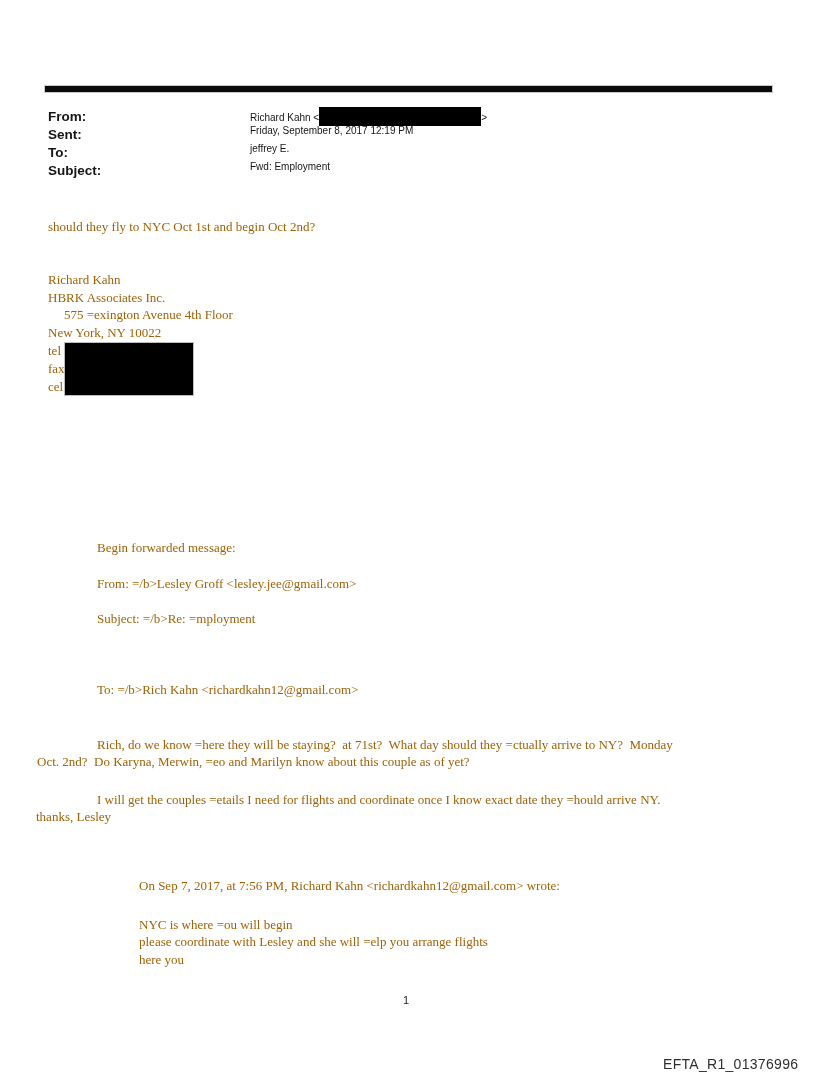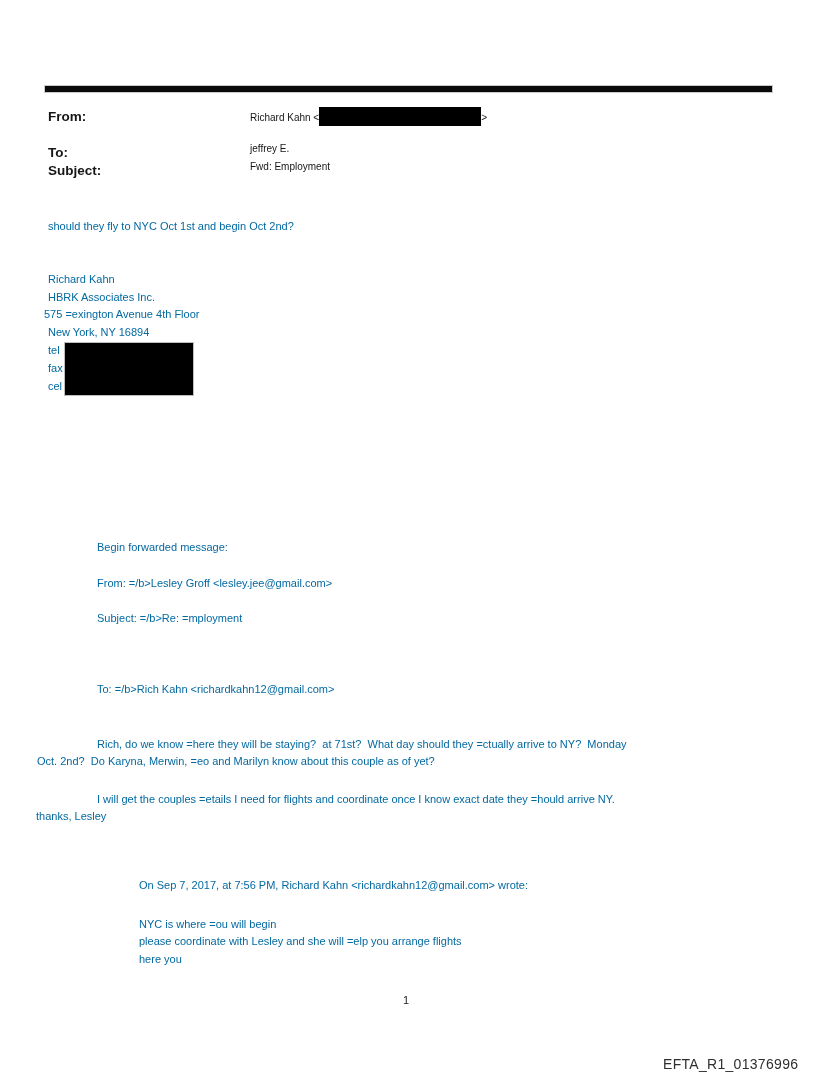--- a/index.html
+++ b/index.html
@@ -9,21 +9,21 @@
     color: #161616;
   }
   .page {
     position: relative;
     width: 816px;
     height: 1073px;
     background: #ffffff;
     overflow: hidden;
   }
   .abs { position: absolute; white-space: pre-wrap; }
-  .txt { font-size: 11px; line-height: 17.5px; color: #0369a1; }
+  .txt { font-size: 13px; line-height: 17.5px; color: #a16207; font-family: Liberation Serif, serif; }
   .hdr-label { font-weight: bold; font-size: 13.5px; }
   .hdr-value { font-size: 10px; text-align: center; }
   .top-rule {
     position: absolute;
     left: 45px; top: 86px;
     width: 727px; height: 6px;
     background: #0a0a0a;
     box-shadow: 0 0 0 1px #c9c9c9;
   }
   .redaction-inline {
@@ -60,35 +60,39 @@
 <body>
 
 <div class="page">
 
   <div class="top-rule"></div>
 
   <div class="header-row" style="top:107px;">
     <span class="hdr-label">From:</span>
     <span class="val hdr-value"><span>Richard Kahn &lt;</span><span class="redaction-inline"></span><span>&gt;</span></span>
   </div>
+  <div class="header-row" style="top:125px;">
+    <span class="hdr-label">Sent:</span>
+    <span class="val hdr-value">Friday, September 8, 2017 12:19 PM</span>
+  </div>
   <div class="header-row" style="top:143px;">
     <span class="hdr-label">To:</span>
     <span class="val hdr-value">jeffrey E.</span>
   </div>
   <div class="header-row" style="top:161px;">
     <span class="hdr-label">Subject:</span>
     <span class="val hdr-value">Fwd: Employment</span>
   </div>
 
   <div class="abs txt" style="left:48px; top:218px;">should they fly to NYC Oct 1st and begin Oct 2nd?</div>
 
   <div class="abs txt" style="left:48px; top:271px;">Richard Kahn</div>
   <div class="abs txt" style="left:48px; top:289px;">HBRK Associates Inc.</div>
-  <div class="abs txt" style="left:44px; top:306px;">575 =exington Avenue 4th Floor</div>
-  <div class="abs txt" style="left:48px; top:324px;">New York, NY 16894</div>
+  <div class="abs txt" style="left:64px; top:306px;">575 =exington Avenue 4th Floor</div>
+  <div class="abs txt" style="left:48px; top:324px;">New York, NY 10022</div>
   <div class="abs txt" style="left:48px; top:342px;">tel</div>
   <div class="abs txt" style="left:48px; top:360px;">fax</div>
   <div class="abs txt" style="left:48px; top:378px;">cel</div>
   <div class="redaction-block"></div>
 
   <div class="abs txt" style="left:97px; top:539px;">Begin forwarded message:</div>
   <div class="abs txt" style="left:97px; top:575px;">From: =/b&gt;Lesley Groff &lt;lesley.jee@gmail.com&gt;</div>
   <div class="abs txt" style="left:97px; top:610px;">Subject: =/b&gt;Re: =mployment</div>
   <div class="abs txt" style="left:97px; top:681px;">To: =/b&gt;Rich Kahn &lt;richardkahn12@gmail.com&gt;</div>
 

